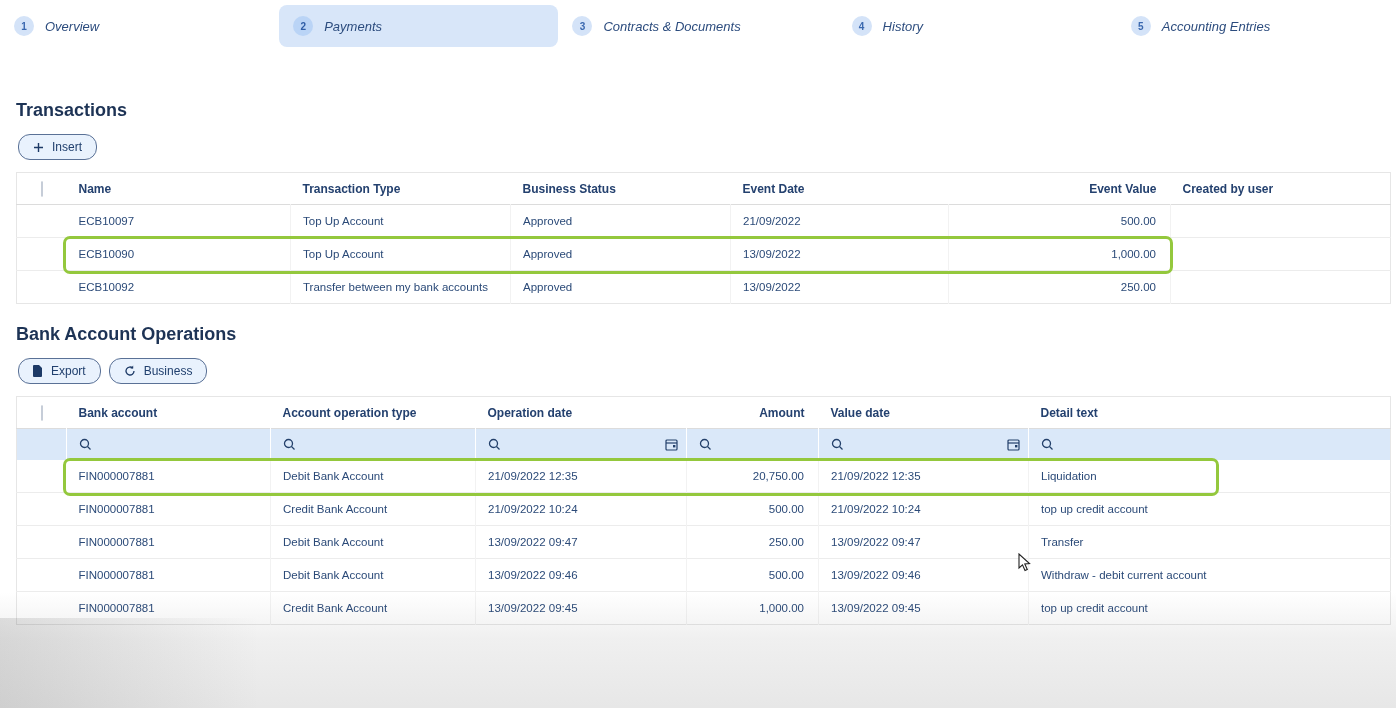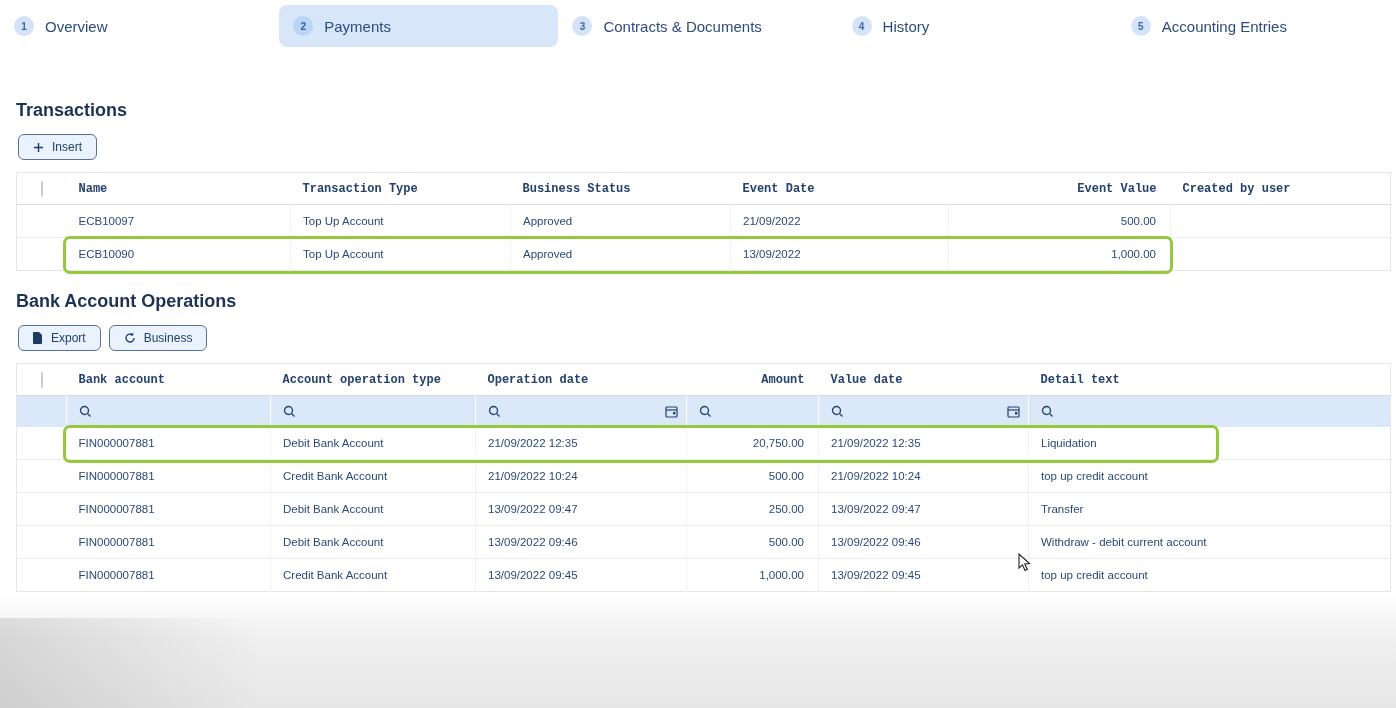--- a/index.html
+++ b/index.html
@@ -15,39 +15,39 @@
 
   
   .tabbar { display:flex; padding:5px 0 0 0; height:52px; }
   .tab { flex:1; height:42px; display:flex; align-items:center; gap:11px;
          padding-left:14px; border-radius:8px; cursor:default; }
   .tab.selected { background:#d8e6f9; }
   .step-num { width:20px; height:20px; border-radius:50%; background:#d4e3f8;
               color:#3a68af; font-size:10px; font-weight:700;
               display:flex; align-items:center; justify-content:center; flex:0 0 auto; }
   .tab.selected .step-num { background:#bad4f6; color:#2f5da6; }
-  .tab-label { font-size:15px; color:#2c4c7e; font-weight:500; white-space:nowrap; }
+  .tab-label { font-size:13px; color:#2c4c7e; font-weight:500; white-space:nowrap;font-style:italic; }
 
   
   .section-title { font-size:18px; font-weight:700; color:#1d3355; margin-left:16px; }
   .t-title { margin-top:48px; }
   .b-title { margin-top:20px; }
   .btn-row { margin:13px 0 0 18px; display:flex; gap:8px; }
   .btn { display:inline-flex; align-items:center; gap:8px;
-         background:#e9f2fd; border:1px solid #5a7196; border-radius:6px;
+         background:#e9f2fd; border:1px solid #5a7196; border-radius:12px;
          height:24px; padding:12px 14px; font-size:12px; color:#21406e;
          font-family:inherit; cursor:pointer; font-weight:500; }
   .btn svg { display:block; }
 
   
   .tablewrap { position:relative; margin:12px 16px 0 16px; }
   table { border-collapse:collapse; table-layout:fixed; width:1374px;
           border:1px solid #e6e6e6; background:#fff; }
   th { text-align:left; font-weight:600; color:#24416f; font-size:12px;
-       height:32px; padding-left:12px; white-space:nowrap; overflow:hidden;font-family:Liberation Mono, monospace; }
+       height:32px; padding-left:12px; white-space:nowrap; overflow:hidden; }
   td { color:#2b4a78; font-size:11.5px; height:33px; padding-left:12px;
        border-right:1px solid #f2f2f2; white-space:nowrap; overflow:hidden; }
   td:last-child { border-right:none; }
   thead tr.head-row { border-bottom:1px solid #dcdcdc; }
   tbody tr { border-top:1px solid #ececec; }
   tbody tr:first-child { border-top:none; }
   th.num, td.num { text-align:right; padding-right:14px; }
   .cb { width:14px; height:14px; border:1.5px solid #c6cdd8; border-radius:3px;
         background:#fff; margin:0 auto; }
   th.cbcol, td.cbcol { padding-left:0; text-align:center; border-right:none; }
@@ -150,20 +150,29 @@
         </tr>
         <tr>
           <td class="cbcol"></td>
           <td>ECB10090</td>
           <td>Top Up Account</td>
           <td>Approved</td>
           <td>13/09/2022</td>
           <td class="num">1,000.00</td>
           <td><span class="redacted"></span></td>
         </tr>
+        <tr>
+          <td class="cbcol"></td>
+          <td>ECB10092</td>
+          <td>Transfer between my bank accounts</td>
+          <td>Approved</td>
+          <td>13/09/2022</td>
+          <td class="num">250.00</td>
+          <td><span class="redacted"></span></td>
+        </tr>
       </tbody>
     </table>
     <div class="hl-box" style="left:47px; top:64px; width:1110px; height:38px;"></div>
   </div>
 
   <div class="section-title b-title">Bank Account Operations</div>
   <div class="btn-row">
     <button class="btn">
       <svg width="10" height="12" viewBox="0 0 10 12">
           <path d="M1 0h5l3 3v8a1 1 0 0 1-1 1H1a1 1 0 0 1-1-1V1a1 1 0 0 1 1-1z" fill="#1d3a66"></path>

